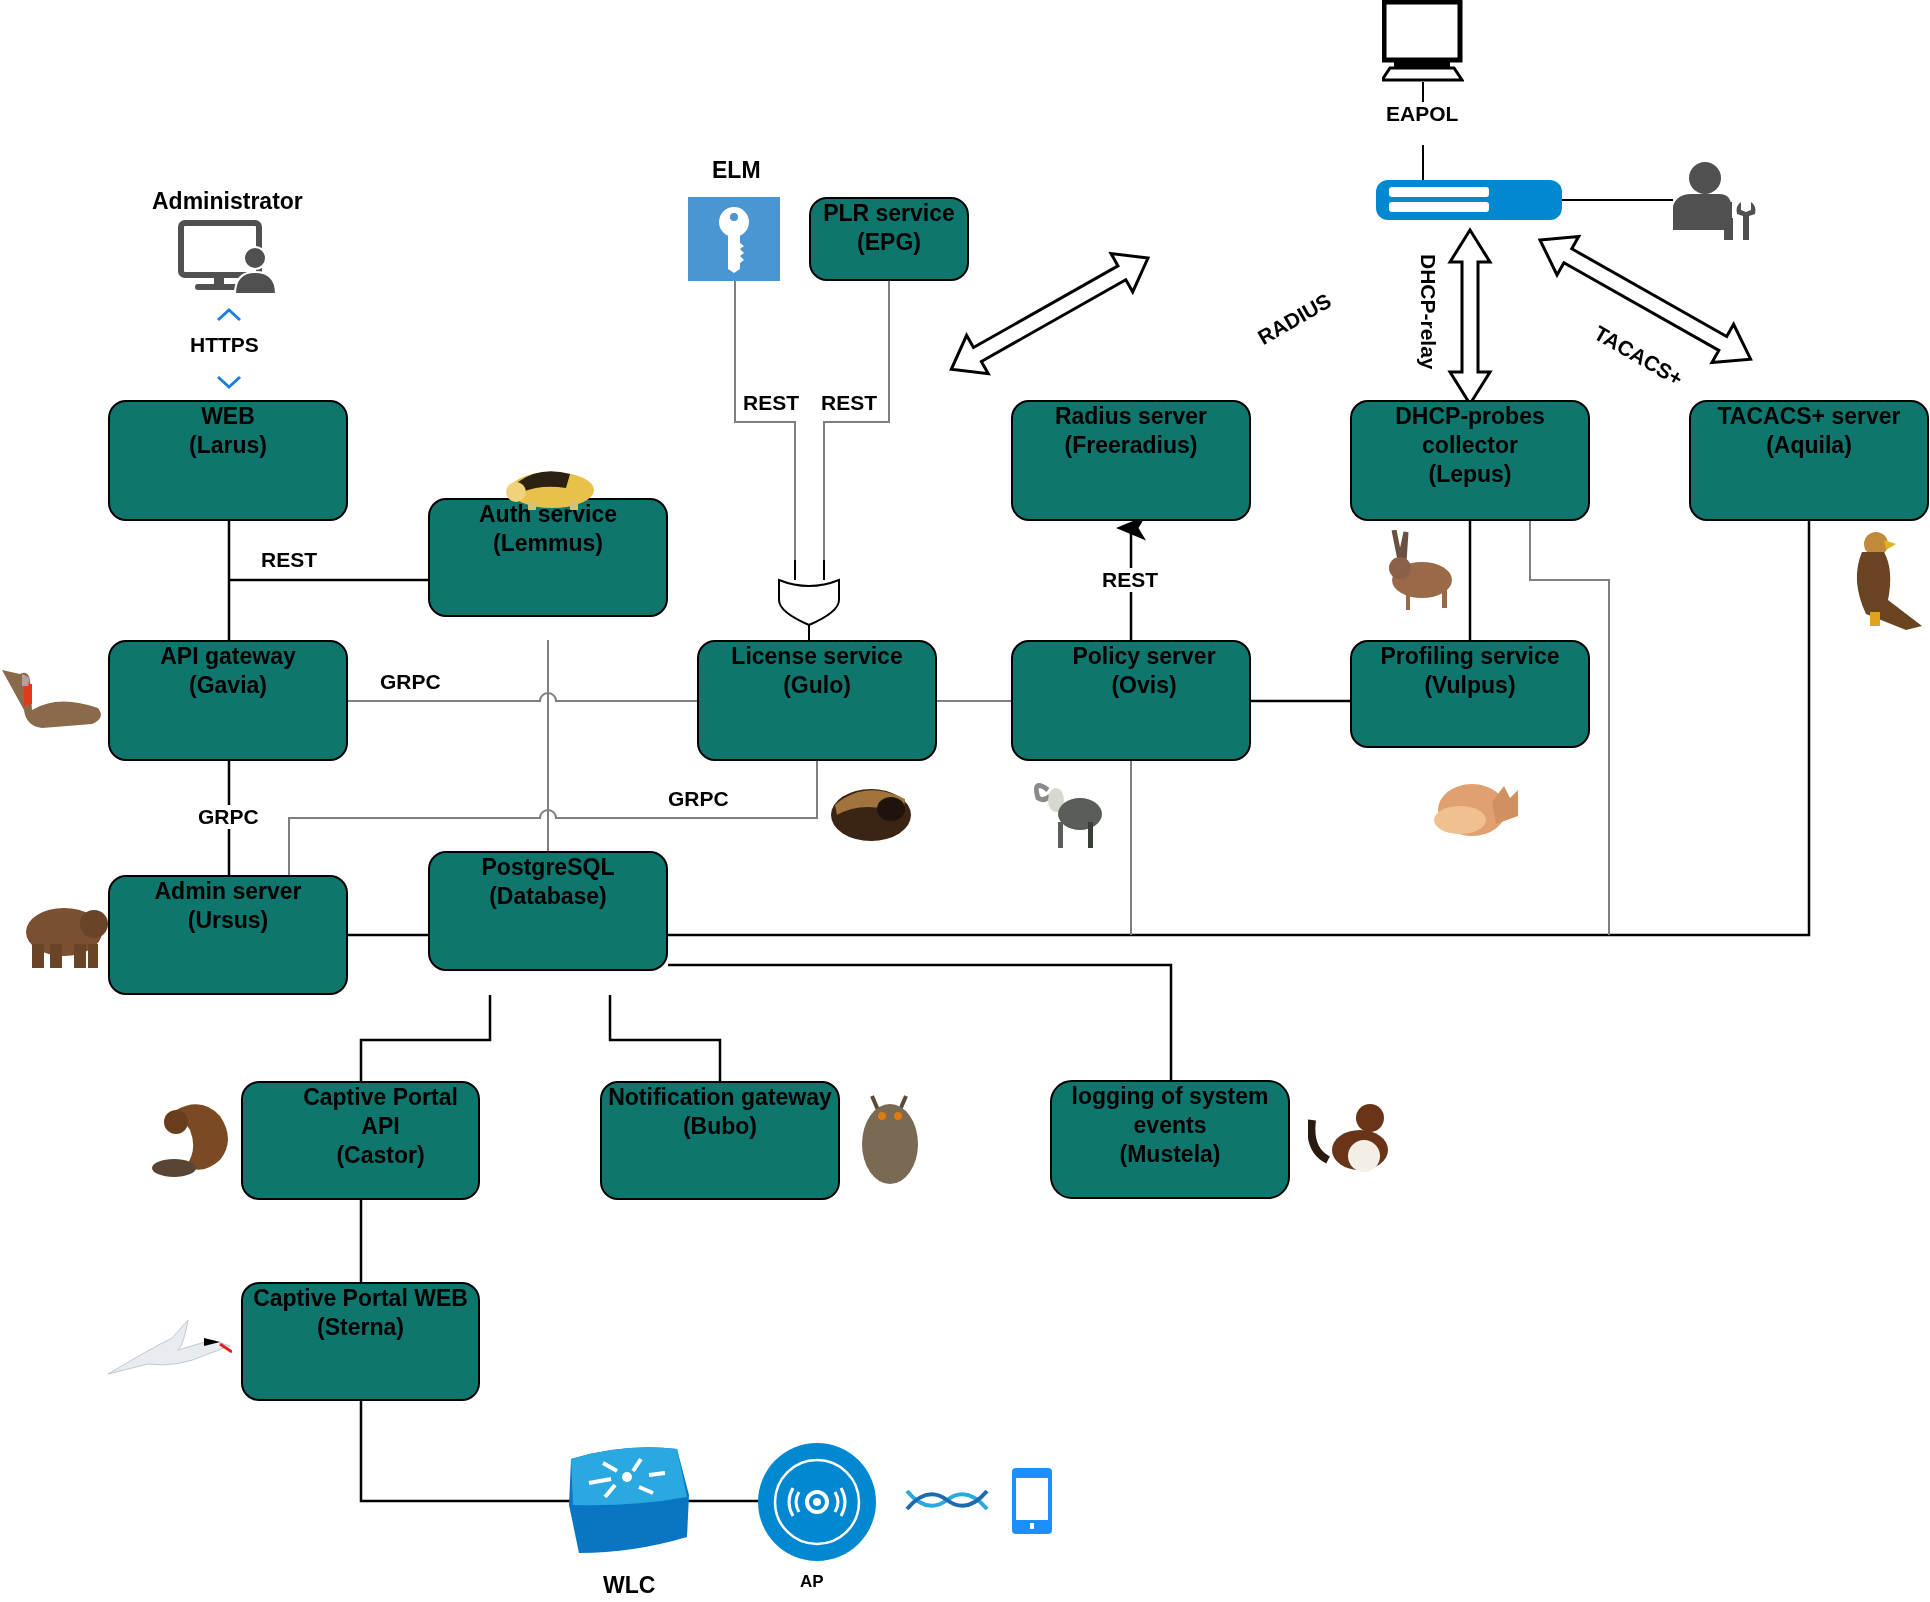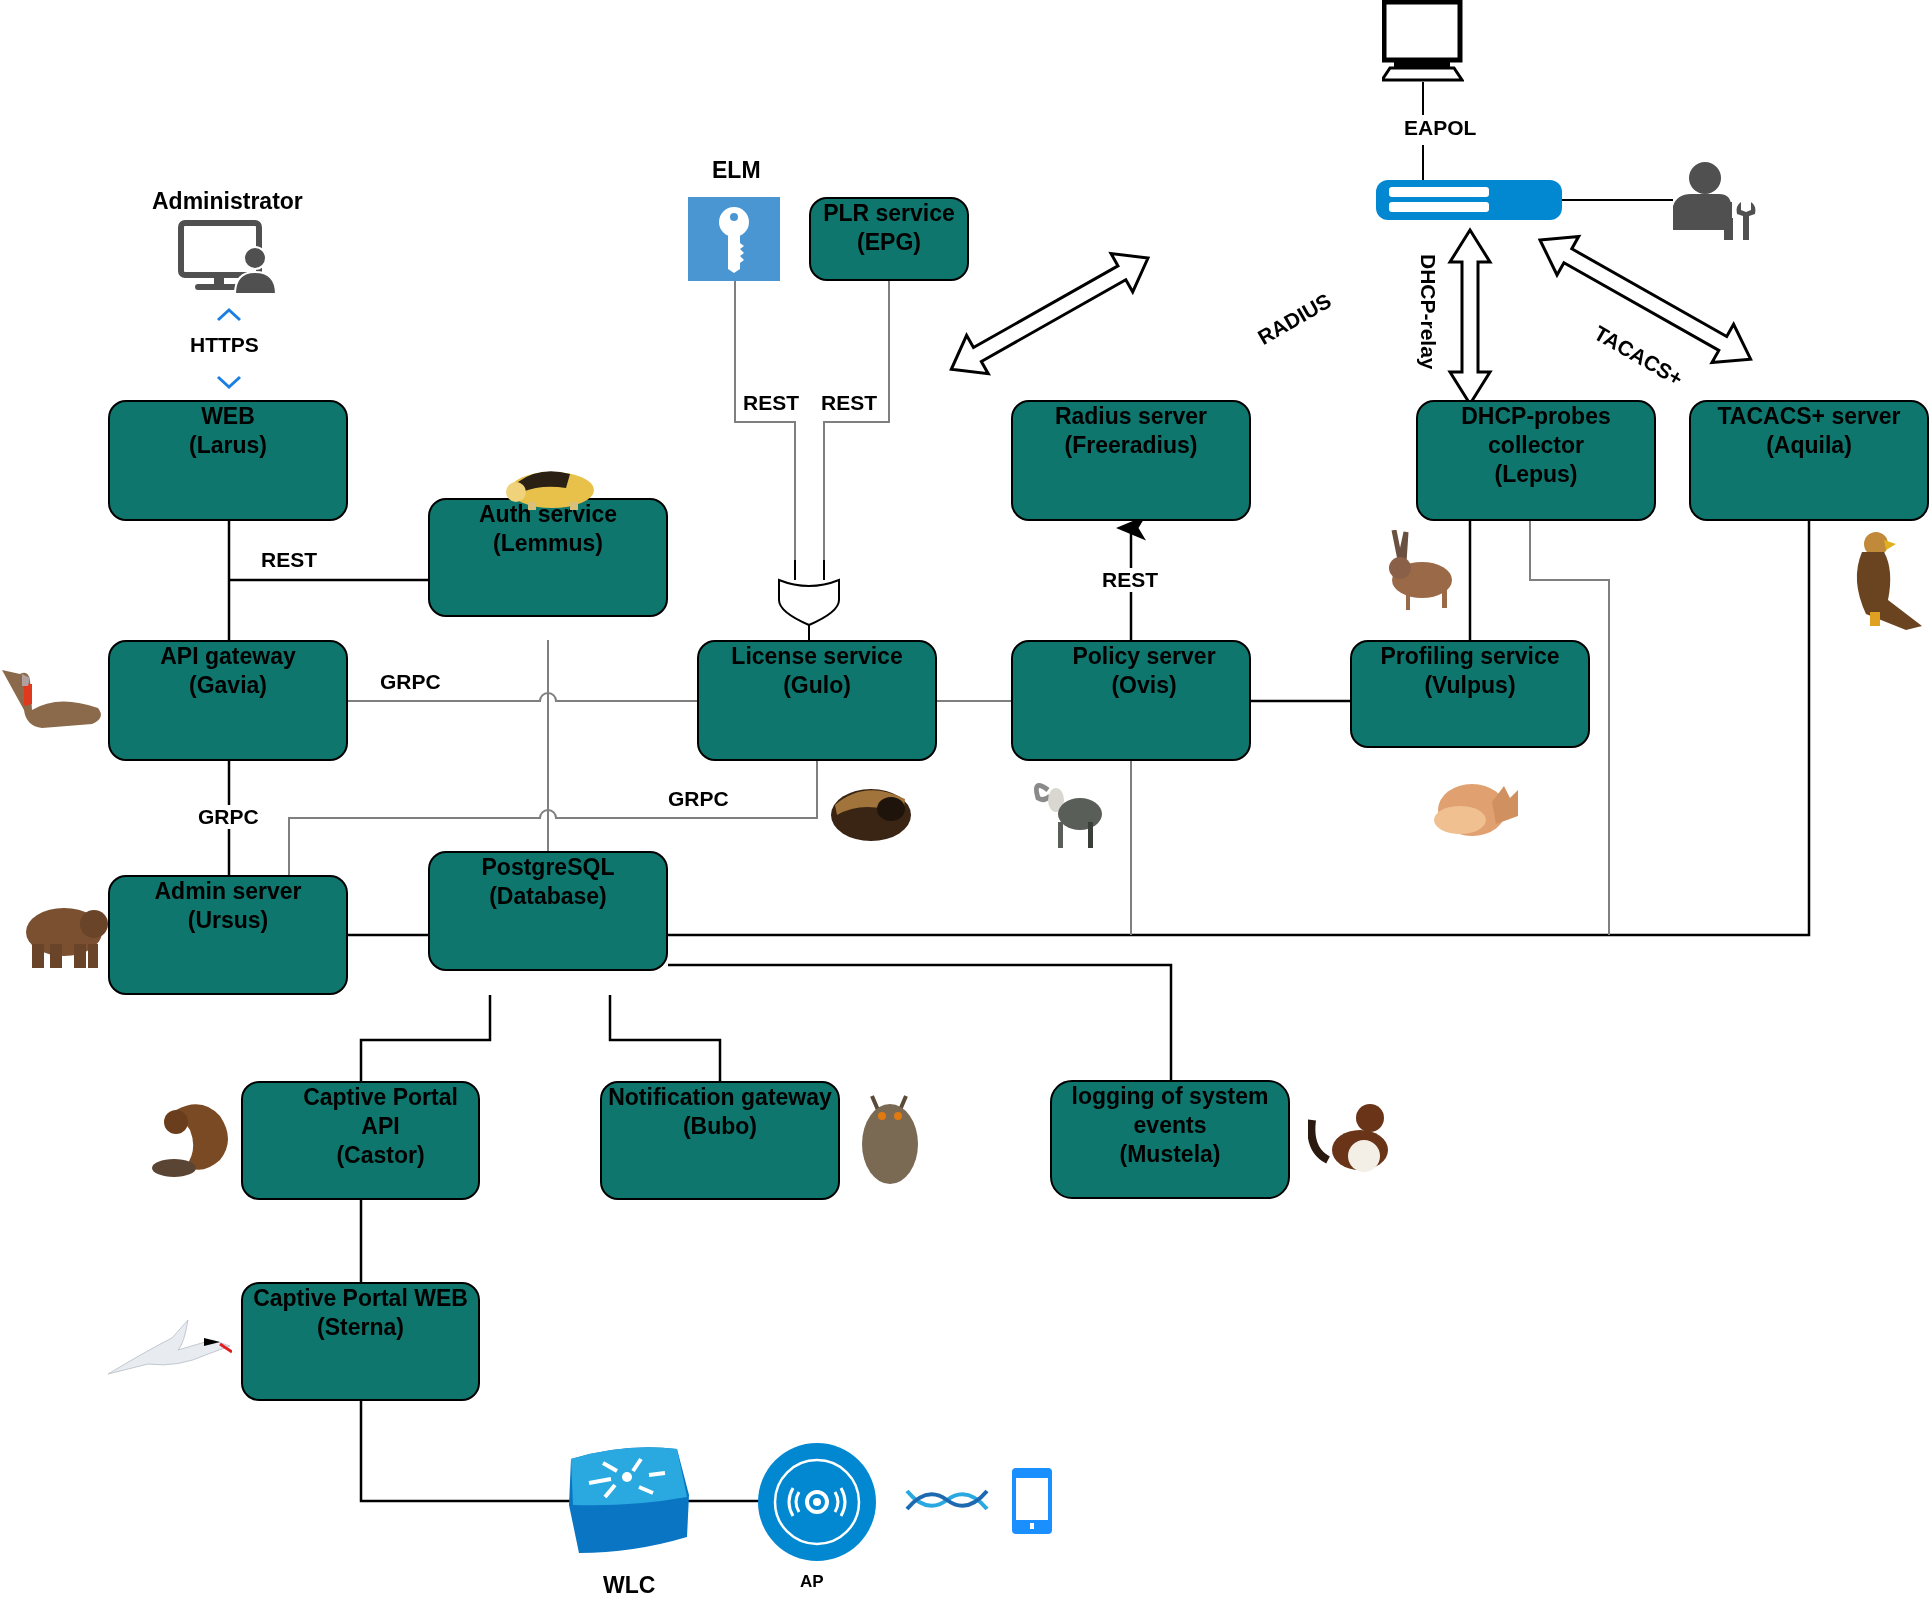--- a/index.html
+++ b/index.html
@@ -134,21 +134,21 @@
   <span>(Ovis)</span>
 </div>
 <div class="box" style="left:1350px;top:640px;width:240px;height:108px;">
   <span>Profiling service</span>
   <span>(Vulpus)</span>
 </div>
 <div class="box" style="left:1011px;top:400px;width:240px;height:121px;">
   <span>Radius server</span>
   <span>(Freeradius)</span>
 </div>
-<div class="box" style="left:1416px;top:400px;width:240px;height:121px;">
+<div class="box" style="left:1350px;top:400px;width:240px;height:121px;">
   <span>DHCP-probes</span>
   <span>collector</span>
   <span>(Lepus)</span>
 </div>
 <div class="box" style="left:1689px;top:400px;width:240px;height:121px;">
   <span>TACACS+ server</span>
   <span>(Aquila)</span>
 </div>
 <div class="box" style="left:108px;top:875px;width:240px;height:120px;">
   <span>Admin server</span>
@@ -179,21 +179,21 @@
 <div class="lbl nobg" style="left:259px;top:548px;">REST</div>
 <div class="lbl nobg" style="left:378px;top:670px;">GRPC</div>
 <div class="lbl" style="left:196px;top:805px;">GRPC</div>
 <div class="lbl nobg" style="left:666px;top:787px;">GRPC</div>
 <div class="lbl nobg" style="left:741px;top:391px;">REST</div>
 <div class="lbl nobg" style="left:819px;top:391px;">REST</div>
 <div class="lbl" style="left:1100px;top:568px;">REST</div>
 <div class="lbl nobg" style="left:1252px;top:330px;transform:rotate(-30deg);transform-origin:left top;">RADIUS</div>
 <div class="lbl nobg" style="left:1440px;top:252px;transform:rotate(90deg);transform-origin:left top;">DHCP-relay</div>
 <div class="lbl nobg" style="left:1600px;top:320px;transform:rotate(30deg);transform-origin:left top;">TACACS+</div>
-<div class="lbl" style="left:1384px;top:116px;margin-left:18px;">EAPOL</div>
+<div class="lbl" style="left:1384px;top:102px;">EAPOL</div>
 
 <svg class="icon" style="left:1382px;top:0px" width="82" height="82">
   <rect x="2" y="2" width="76" height="58" fill="#fff" stroke="#000" stroke-width="5"></rect>
   <rect x="12" y="62" width="56" height="5" fill="#000"></rect>
   <path d="M0,80 L8,68 L72,68 L80,80 Z" fill="#fff" stroke="#000" stroke-width="3"></path>
 </svg>
 
 <svg class="icon" style="left:1376px;top:180px" width="186" height="40">
   <rect x="0" y="0" width="186" height="40" rx="12" fill="#0288d1"></rect>
   <rect x="13" y="7" width="100" height="10" rx="3" fill="#fff"></rect>

